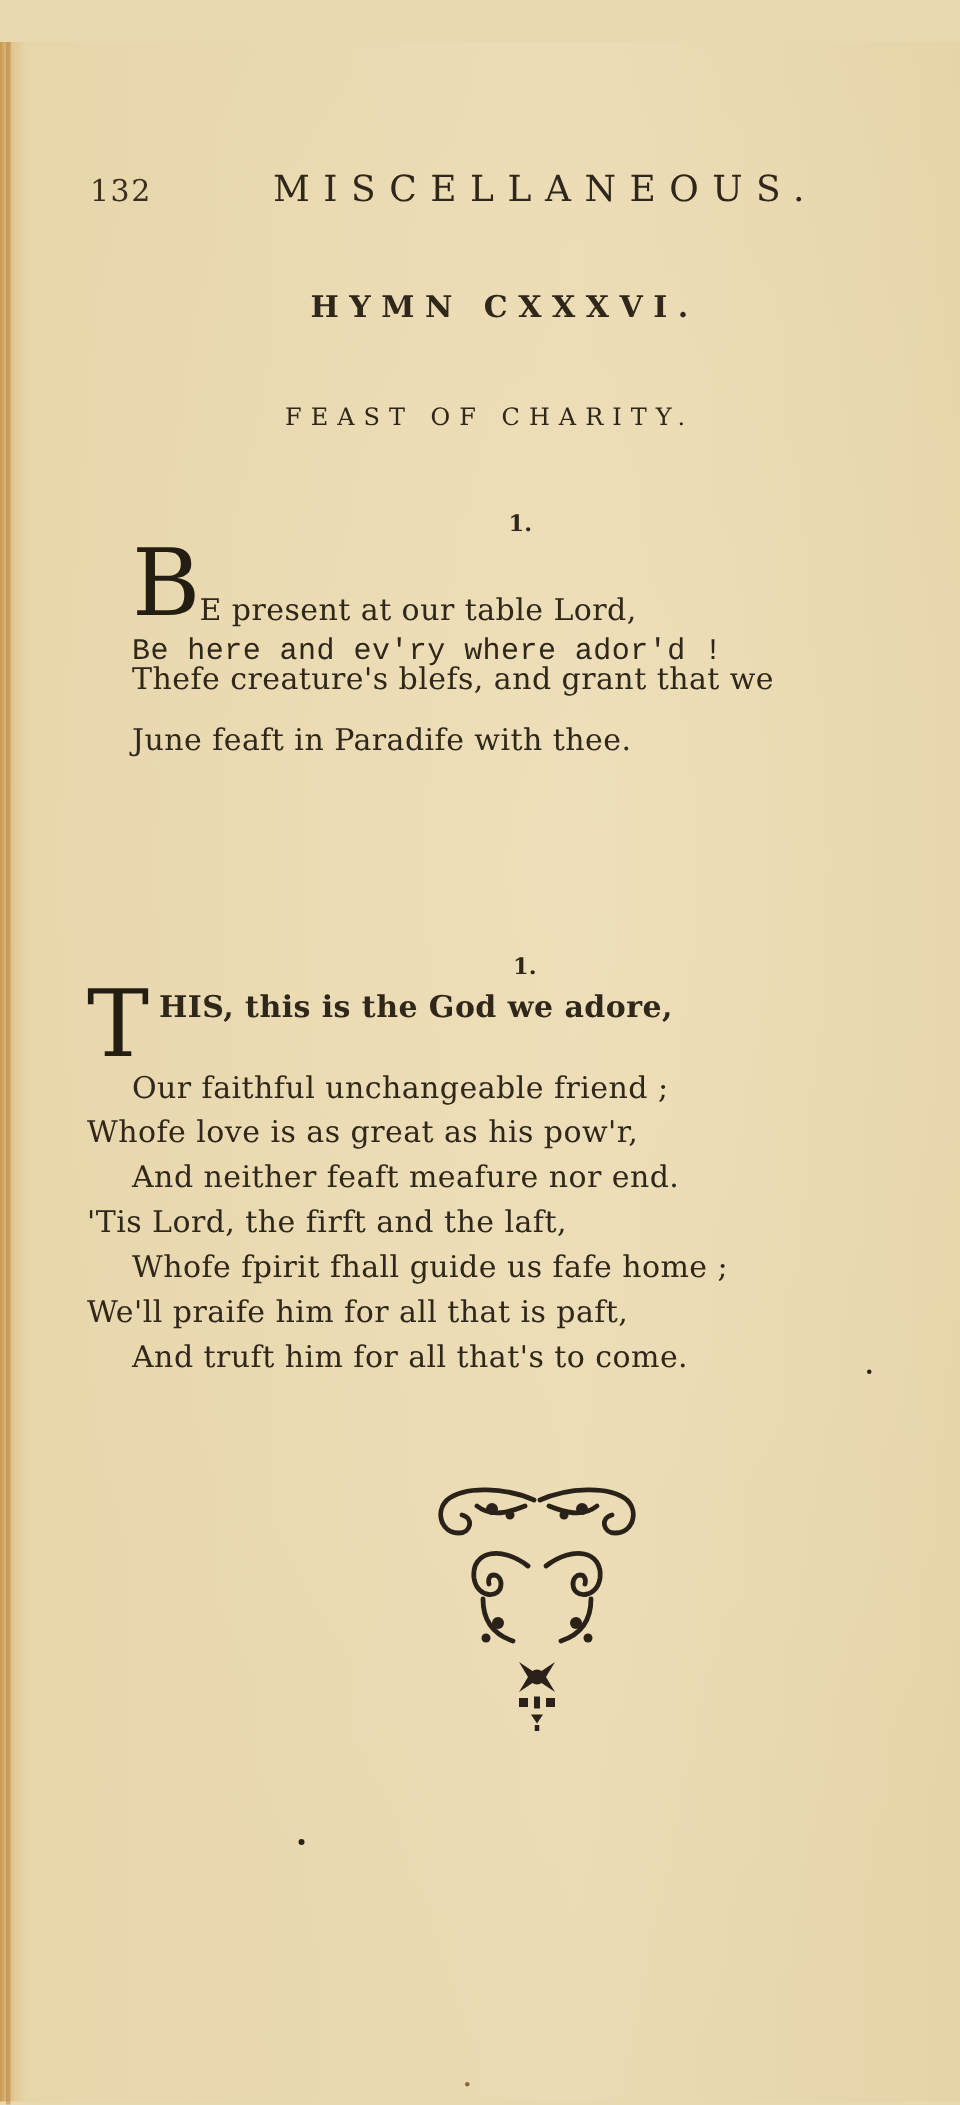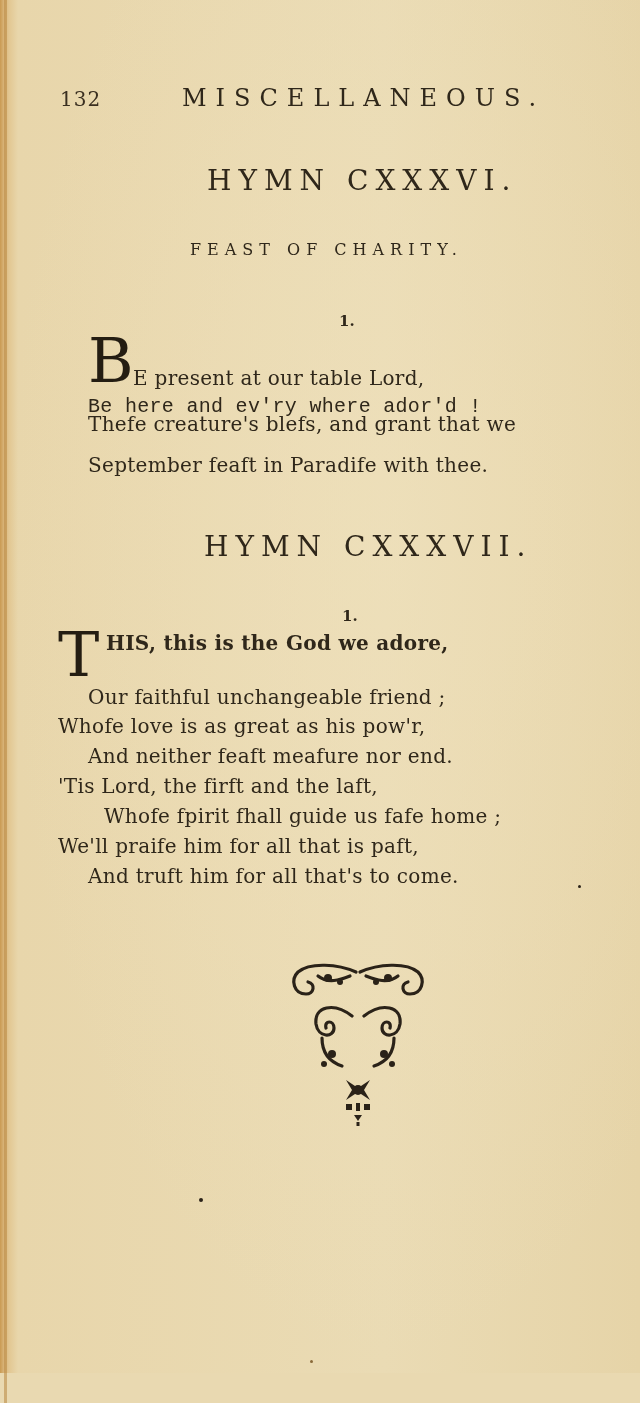--- a/index.html
+++ b/index.html
@@ -7,29 +7,30 @@
       width: 640px; height: 1403px; overflow: hidden;
       background: #e9d9b1;
       font-family: "DejaVu Serif", "Liberation Serif", serif;
       color: #2c2416;
     }
     .page {
       position: relative; width: 640px; height: 1373px;
       background:
         radial-gradient(ellipse at 60% 40%, rgba(240,226,190,0.55), rgba(0,0,0,0) 70%),
         linear-gradient(90deg, #c99a52 0px, #d9b57a 4px, #e2c792 9px, #e8d6ab 18px, #eadbb4 60%, #e6d4a8 100%);
+      margin-top: 28px;
     }
     .gutter-line {
       position: absolute; left: 4px; top: 0; width: 3px; height: 1403px;
       background: #b8863f; opacity: 0.55;
     }
     .abs { position: absolute; white-space: nowrap; }
     .folio { left: 60px; top: 87px; font-size: 20px; letter-spacing: 1px; color: #3a2f20; }
     .running-head { left: 182px; top: 84px; font-size: 24px; letter-spacing: 9px; color: #2f271a; }
-    .hymn-title { font-size: 28px; letter-spacing: 7px; color: #2f271a; }
+    .hymn-title { font-size: 20px; letter-spacing: 7px; color: #2f271a; font-weight: bold; }
     .hymn1-title { left: 207px; top: 164px; }
     .hymn2-title { left: 204px; top: 530px; }
     .subtitle { left: 190px; top: 240px; font-size: 16px; letter-spacing: 6px; font-weight: normal; color: #2f271a; }
     .verse-num { font-size: 15px; font-weight: bold; color: #2f271a; }
     .vn1 { left: 339px; top: 312px; }
     .vn2 { left: 342px; top: 607px; }
     .line { font-size: 20px; color: #2f271a; letter-spacing: 0.3px; }
     .dropcap { font-size: 62px; line-height: 1; color: #241d12; }
     .dc1 { left: 88px; top: 330px; }
     .dc2 { left: 58px; top: 624px; }
@@ -46,32 +47,31 @@
   <div class="abs running-head">MISCELLANEOUS.</div>
 
   <div class="abs hymn-title hymn1-title">HYMN CXXXVI.</div>
   <div class="abs subtitle">FEAST OF CHARITY.</div>
   <div class="abs verse-num vn1">1.</div>
 
   <div class="abs dropcap dc1">B</div>
   <div class="abs line" style="left:133px; top:366px;">E present at our table Lord,</div>
   <div class="abs line" style="left:88px; top:395px;font-family:Liberation Mono, monospace;">Be here and ev'ry where ador'd !</div>
   <div class="abs line" style="left:88px; top:412px;">Thefe creature's blefs, and grant that we</div>
-  <div class="abs line" style="left:88px; top:453px;">September feaft in Paradife with thee.</div>
+  <div class="abs line" style="left:88px; top:453px;">June feaft in Paradife with thee.</div>
 
-  <div class="abs hymn-title hymn2-title">HYMN CXXXVII.</div>
   <div class="abs verse-num vn2">1.</div>
 
   <div class="abs dropcap dc2">T</div>
   <div class="abs line" style="left:106px; top:631px;font-weight:bold;">HIS, this is the God we adore,</div>
   <div class="abs line" style="left:88px; top:685px;">Our faithful unchangeable friend ;</div>
   <div class="abs line" style="left:58px; top:714px;">Whofe love is as great as his pow'r,</div>
   <div class="abs line" style="left:88px; top:744px;">And neither feaft meafure nor end.</div>
   <div class="abs line" style="left:58px; top:774px;">'Tis Lord, the firft and the laft,</div>
-  <div class="abs line" style="left:104px; top:804px;">Whofe fpirit fhall guide us fafe home ;</div>
+  <div class="abs line" style="left:88px; top:804px;">Whofe fpirit fhall guide us fafe home ;</div>
   <div class="abs line" style="left:58px; top:834px;">We'll praife him for all that is paft,</div>
   <div class="abs line" style="left:88px; top:864px;">And truft him for all that's to come.</div>
 
   <svg class="ornament" viewBox="0 0 140 170">
     <g fill="none" stroke="#2a2218" stroke-width="3.2" stroke-linecap="round">
 
       <path d="M68 14 C50 6, 22 4, 10 14 C2 22, 6 36, 18 36 C26 36, 28 26, 20 24"></path>
       <path d="M72 14 C90 6, 118 4, 130 14 C138 22, 134 36, 122 36 C114 36, 112 26, 120 24"></path>
       <path d="M30 18 C40 26, 52 22, 62 18"></path>
       <path d="M110 18 C100 26, 88 22, 78 18"></path>

